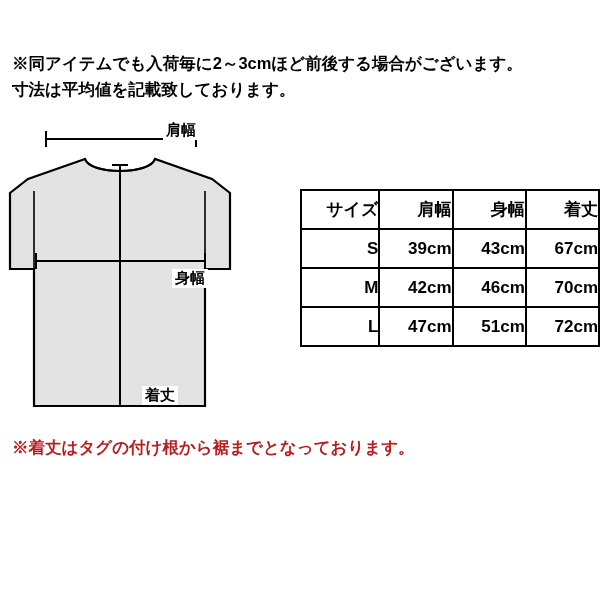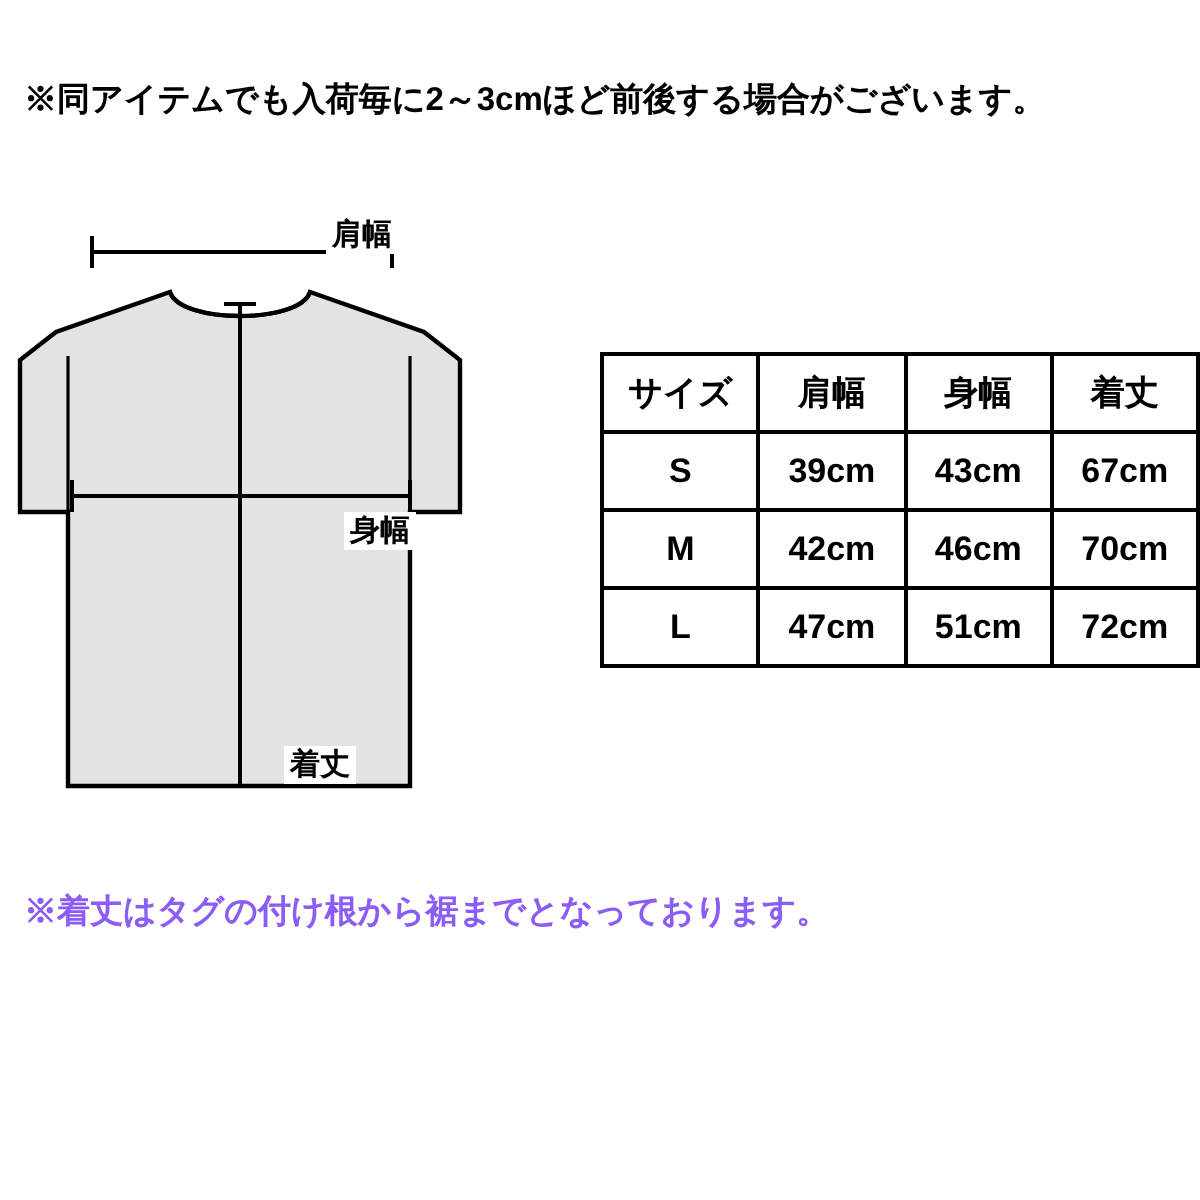--- a/index.html
+++ b/index.html
@@ -12,20 +12,21 @@
     background: #ffffff;
     font-family: "Liberation Sans", sans-serif;
     color: #000000;
     overflow: hidden;
   }
   .page {
     position: relative;
     width: 600px;
     height: 500px;
     background: #ffffff;
+    margin-top: 13px;
   }
 
   
   .notice-top {
     position: absolute;
     left: 12px;
     top: 38px;
     width: 580px;
     font-size: 16.5px;
     line-height: 1.55;
@@ -34,25 +35,25 @@
     color: #000;
   }
   .notice-top .line2 {
     display: block;
   }
 
   
   .notice-bottom {
     position: absolute;
     left: 12px;
-    top: 445px;
+    top: 424px;
     width: 580px;
     font-size: 16.5px;
     font-weight: 700;
-    color: #8b5cf6;
+    color: #b91c1c;
   }
 
   
   .diagram {
     position: absolute;
     left: 0px;
     top: 108px;
     width: 290px;
     height: 310px;
   }
@@ -81,39 +82,40 @@
   }
   table.size-table {
     border-collapse: collapse;
     background: #ffffff;
   }
   table.size-table th,
   table.size-table td {
     border: 2px solid #000000;
     width: 72px;
     height: 37px;
-    text-align: center;
+    text-align: right;
     vertical-align: middle;
     font-size: 17px;
     font-weight: 700;
     color: #000;
     padding: 0;
   }
   table.size-table th:first-child,
   table.size-table td:first-child {
     width: 78px;
   }
 </style>
 </head>
 <body>
 
 <div class="page">
 
   <div class="notice-top">
     <span>※同アイテムでも入荷毎に2～3cmほど前後する場合がございます。</span>
+    <span class="line2">寸法は平均値を記載致しております。</span>
   </div>
 
   <div class="diagram">
     <svg width="290" height="310" viewBox="0 0 290 310" xmlns="http://www.w3.org/2000/svg">
 
       <path d="M 85 38
                L 28 58
                L 10 72
                L 10 148
                L 34 148

